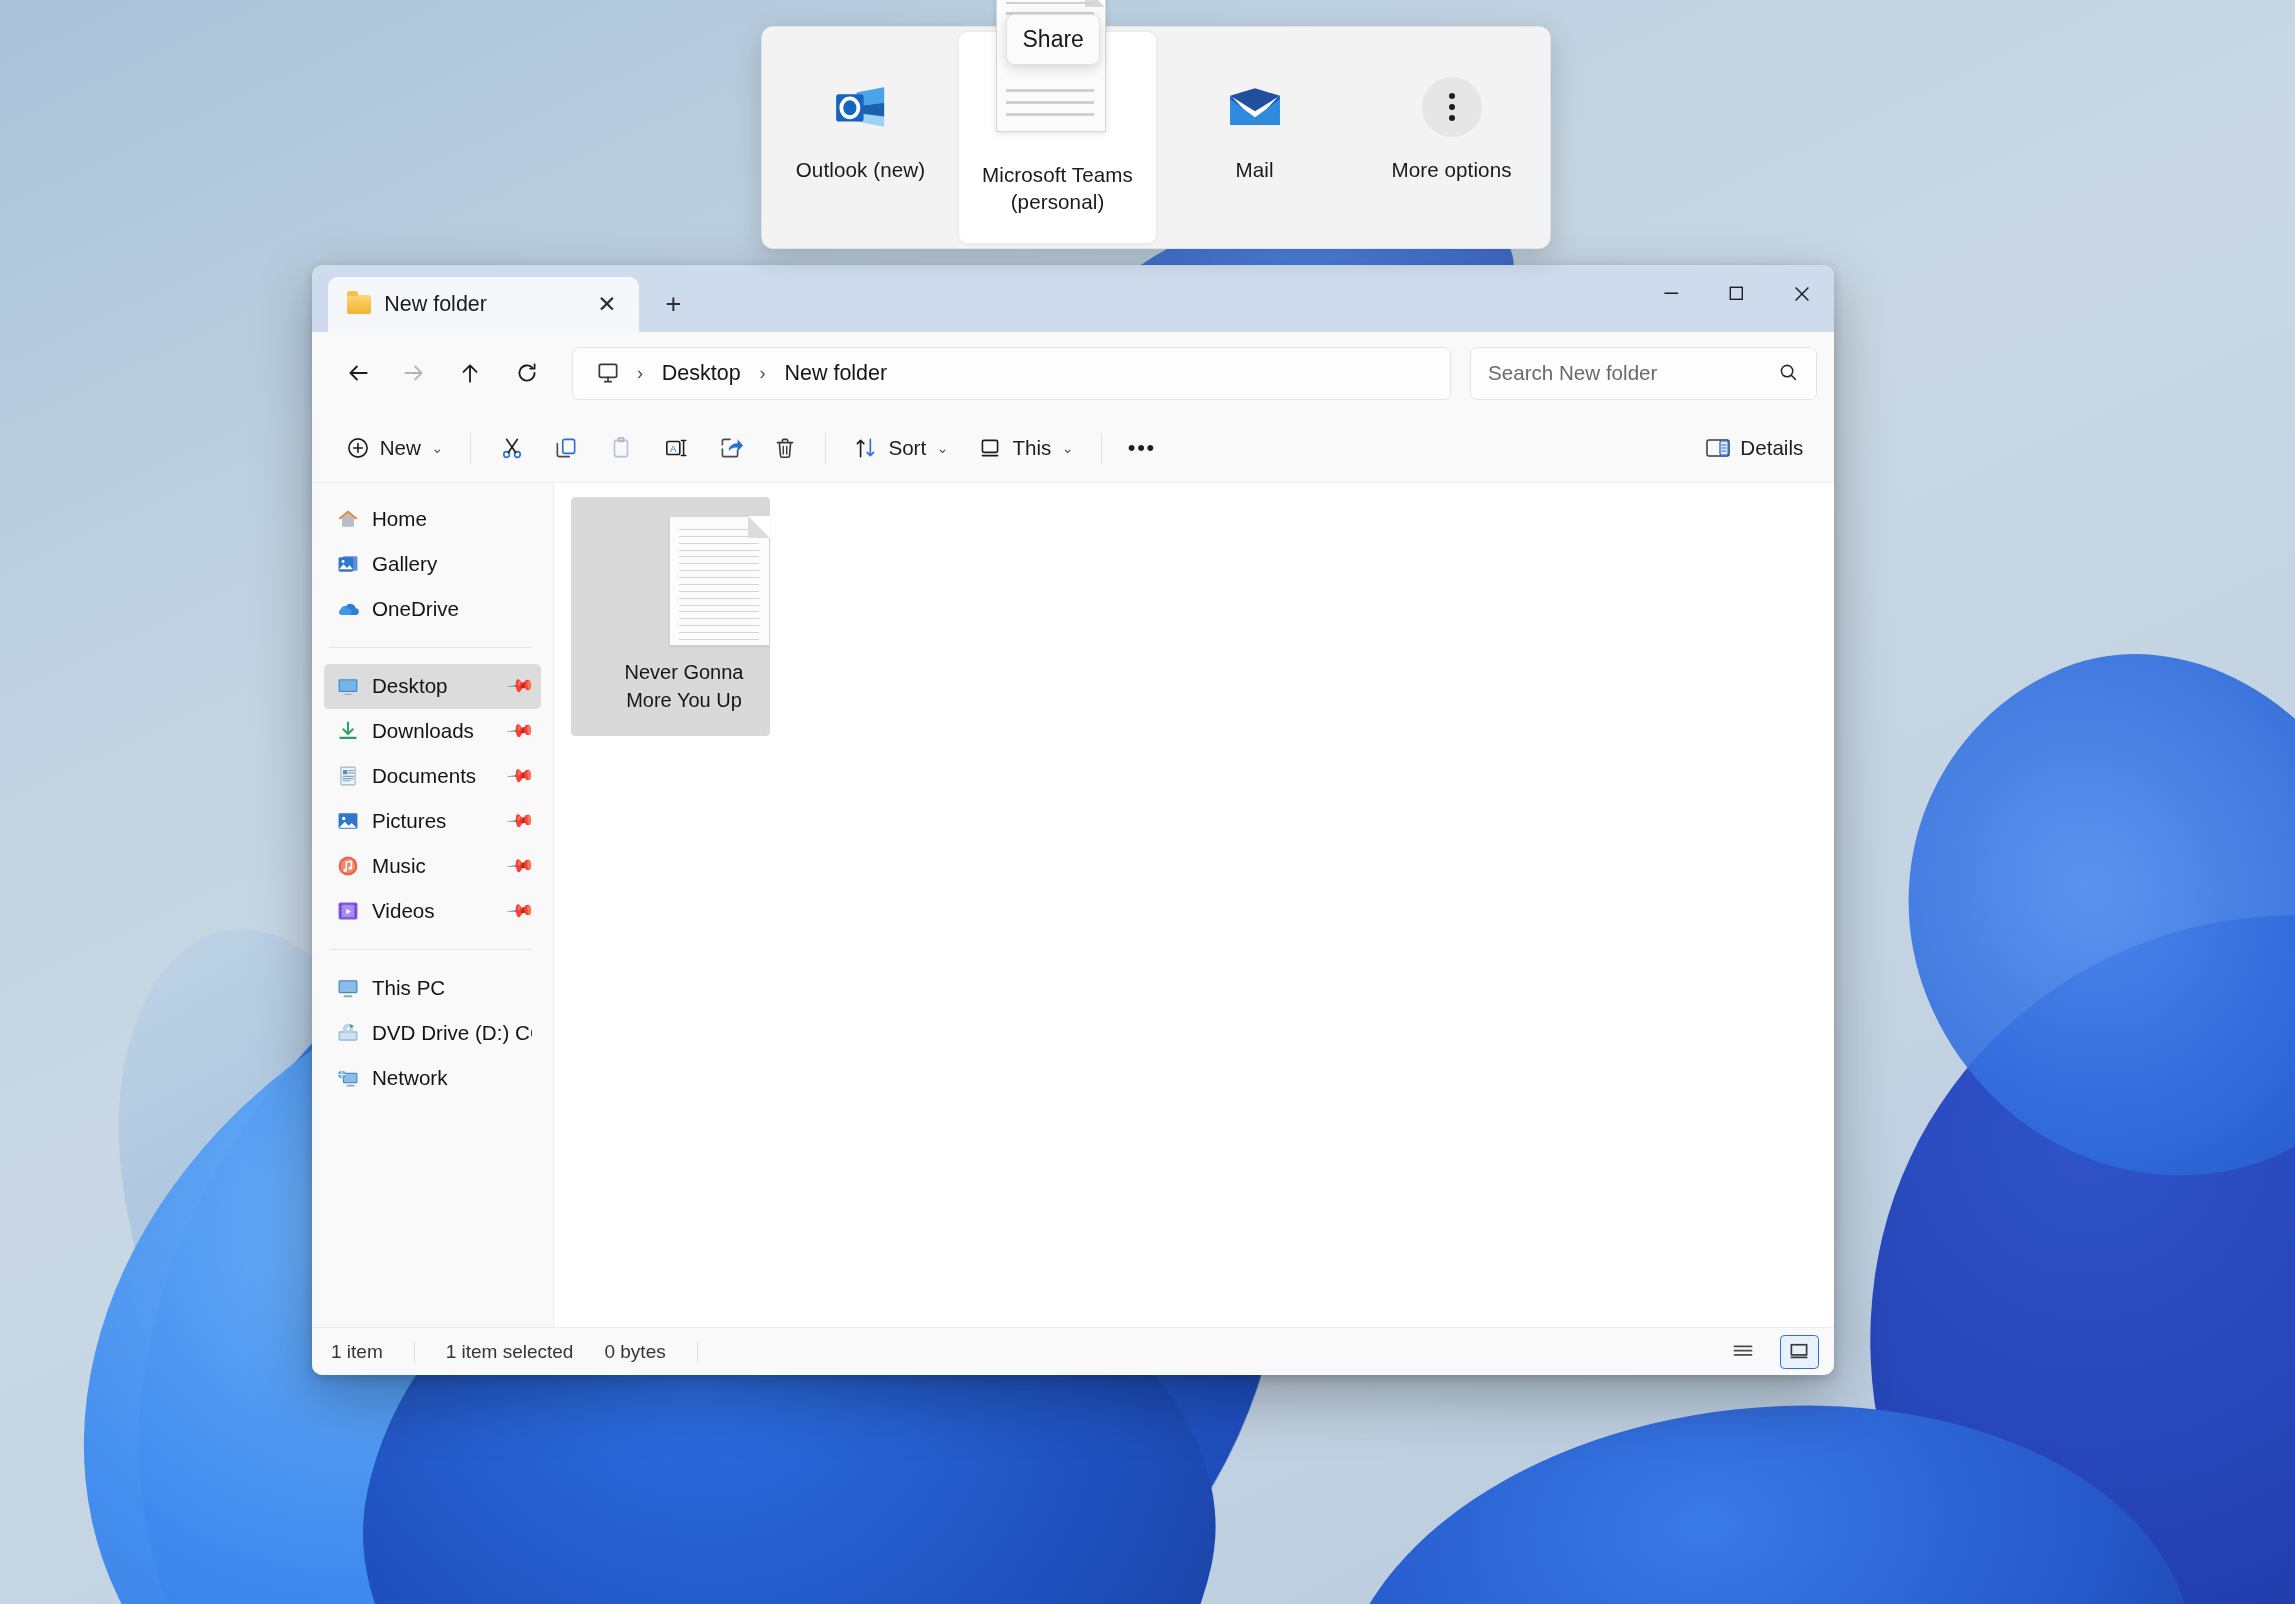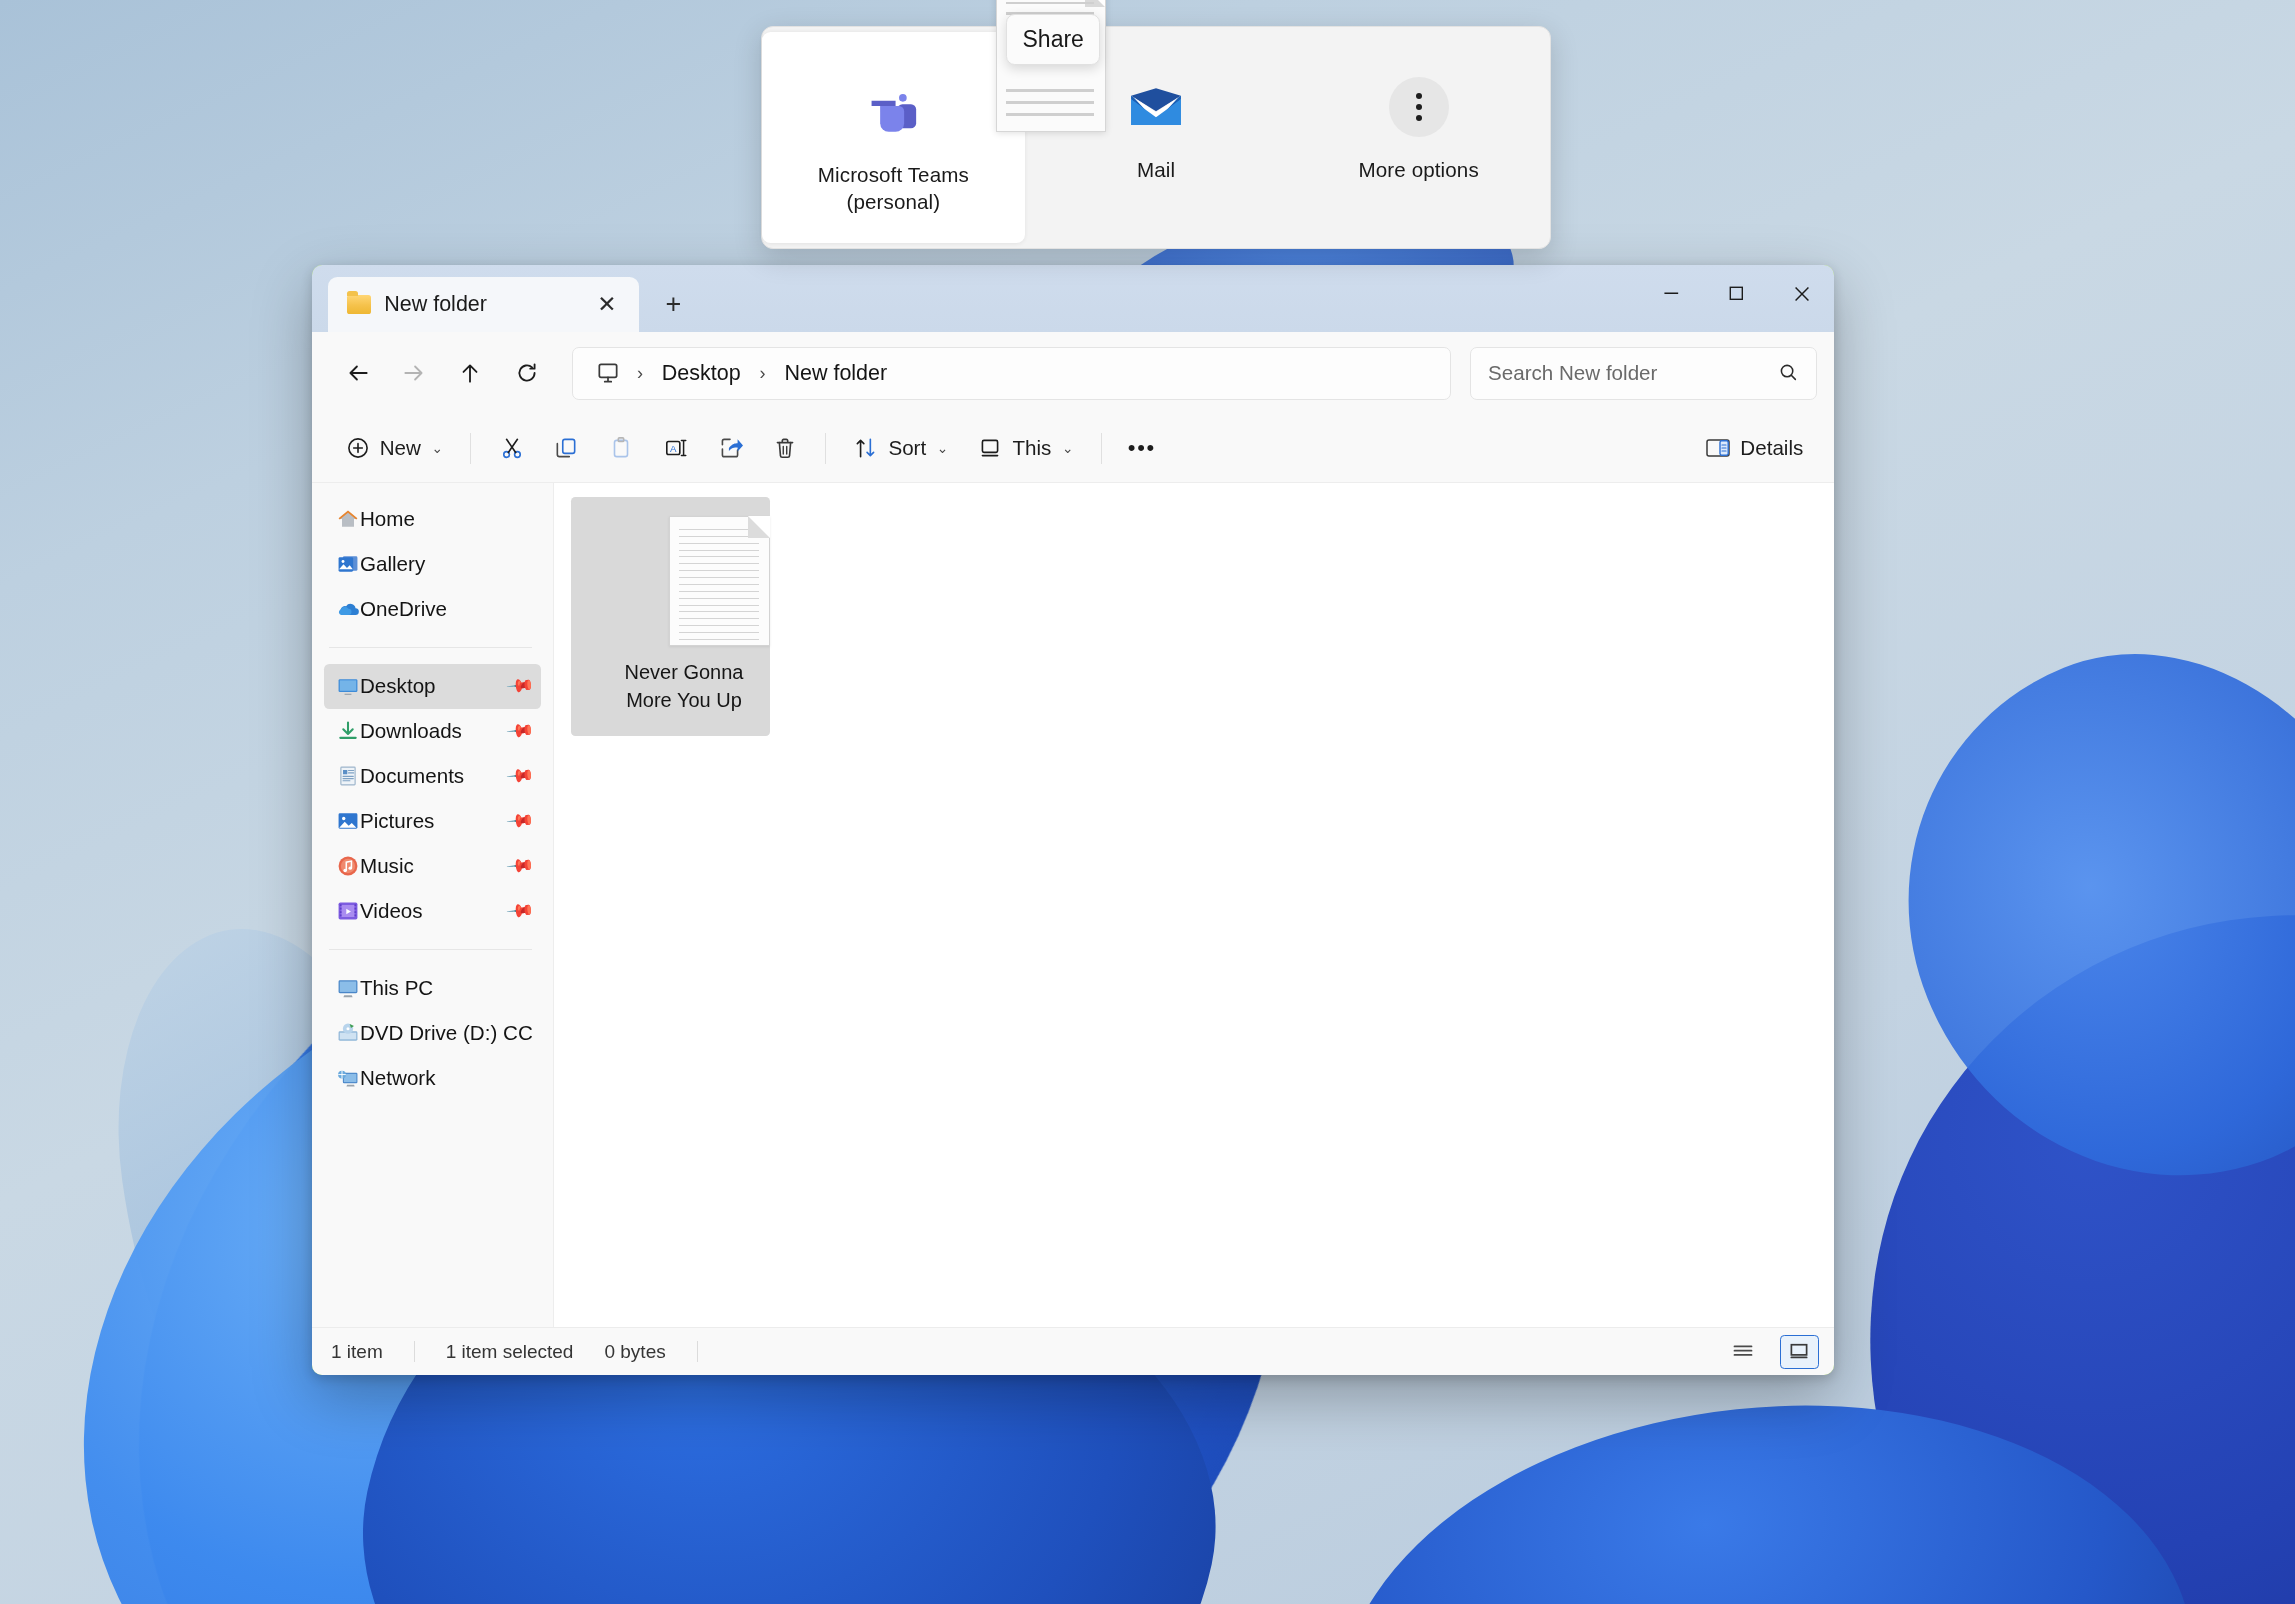--- a/index.html
+++ b/index.html
@@ -293,20 +293,21 @@
     border-right: 0.9px solid #ededed;
     padding-top: 13.7px;
     overflow: hidden;
   }
   .nav-item {
     height: 45px;
     display: flex; align-items: center;
     margin: 0 12px 0 12px;
     padding: 0 8.6px 0 12px;
     border-radius: 5.2px;
+    gap: 12px;
   }
   .nav-item.selected { background: #dcdcdc; }
   .nav-label {
     font-size: 20.6px; color: #141414;
     white-space: nowrap; overflow: hidden;
     flex: 1 1 auto;
   }
   .pin { color: #8d8d8d; font-size: 18px; flex: 0 0 auto; transform: rotate(40deg); }
   .nav-sep { height: 0.9px; background: #e6e6e6; margin: 15.5px 20.6px 15.5px 17px; }
   .ni { width: 24px; height: 24px; flex: 0 0 auto; display: block; }
@@ -368,20 +369,32 @@
   <div class="bloom b1"></div>
   <div class="bloom b2"></div>
   <div class="bloom b3"></div>
   <div class="bloom b4"></div>
   <div class="bloom b5"></div>
   <div class="bloom b6"></div>
 </div>
 
 <div id="share-flyout">
 
+  <div class="share-app">
+    <span class="share-icon">
+      <svg viewBox="0 0 70 70" width="60" height="60">
+        <path d="M30 18 L62 12 L62 58 L30 52 Z" fill="#9fd0f5"></path>
+        <path d="M30 18 L62 12 L62 30 L30 34 Z" fill="#4aa5e8"></path>
+        <path d="M30 34 L62 30 L62 46 L30 42 Z" fill="#1f5fb0"></path>
+        <rect x="6" y="20" width="32" height="32" rx="3" fill="#1664c0"></rect>
+        <ellipse cx="22" cy="36" rx="10" ry="11" fill="none" stroke="#ffffff" stroke-width="4.5"></ellipse>
+      </svg>
+    </span>
+    <span class="share-label">Outlook (new)</span>
+  </div>
 
   <div class="share-app hovered">
     <span class="share-icon">
       <svg viewBox="0 0 70 70" width="60" height="60">
         <rect x="42" y="14" width="9" height="9" rx="4.5" fill="#7b83eb"></rect>
         <rect x="40" y="26" width="22" height="28" rx="6" fill="#5b5fc7"></rect>
         <path d="M10 22 h28 v6 h-11 v24 h-6 V28 H10 Z" fill="#5b5fc7"></path>
         <path d="M20 28 h22 a6 6 0 0 1 6 6 v14 a10 10 0 0 1 -10 10 h-8 a10 10 0 0 1 -10 -10 Z" fill="#7b83eb"></path>
       </svg>
     </span>

